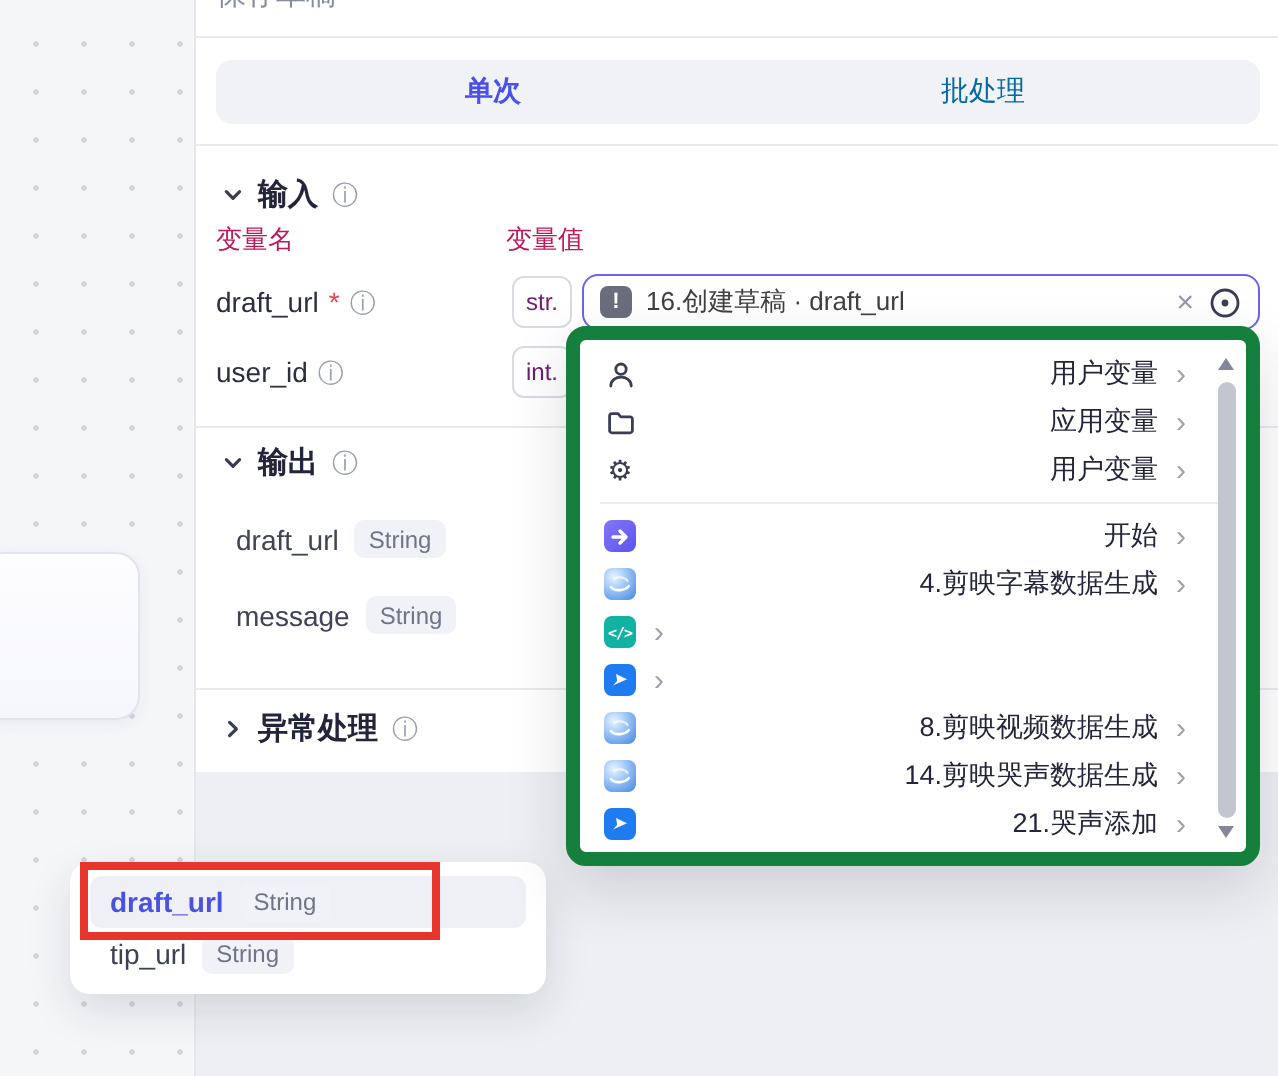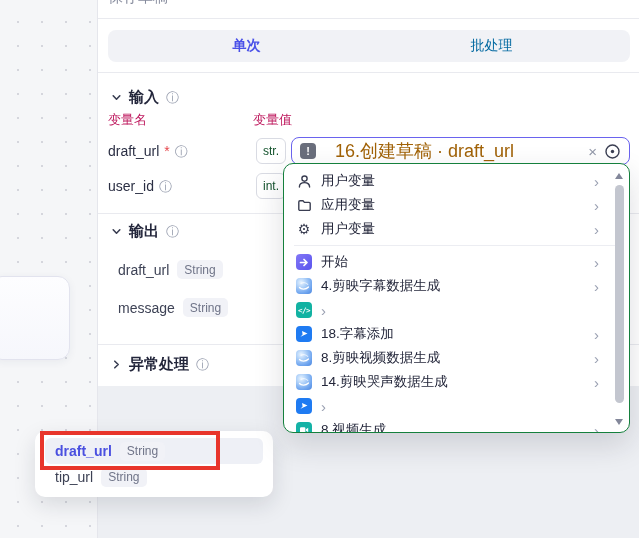--- a/index.html
+++ b/index.html
@@ -38,41 +38,42 @@
   .chev{ display:inline-flex; width:11px; height:11px; align-items:center; justify-content:center; }
   .chev svg{ display:block; }
   .chev.right{ transform:rotate(-90deg); }
   .info-i{ color:#9aa0b0; font-size:13px; line-height:1; }
   .col-label{ position:absolute; top:111px; font-size:13px; color:#be185d; }
   .input-row{ position:absolute; left:10px; right:9px; height:28px;
               display:flex; align-items:center; }
   .var-name{ width:148px; font-size:14px; color:#2b2f44; display:flex; gap:5px; align-items:center; }
   .req{ color:#e5484d; }
   .type-badge{ height:26px; border:1px solid #d9dbe3; border-radius:6px; background:#fff;
-               color:#14532d; font-size:12px; padding:0 6px; display:flex; align-items:center;
+               color:#701a75; font-size:12px; padding:0 6px; display:flex; align-items:center;
                margin-right:5px; }
   .value-input{ flex:1; height:28px; border:1.5px solid #6a63ee; border-radius:8px;
                 background:#fff; display:flex; align-items:center; padding:0 8px; gap:7px; }
   .warn-icon{ width:16px; height:16px; border-radius:4px; background:#6a6e7c; color:#fff;
               font-weight:700; font-size:11px; display:flex; align-items:center;
               justify-content:center; flex:0 0 auto; }
-  .ref-text{ font-size:18px; color:#a16207; flex:1; white-space:nowrap; overflow:hidden;margin-left:12px; }
+  .ref-text{ font-size:13px; color:#404040; flex:1; white-space:nowrap; overflow:hidden; }
   .clear-x{ color:#9298a8; font-size:15px; line-height:1; cursor:pointer; }
   .picker-icon{ display:flex; cursor:pointer; }
   .out-row{ position:absolute; left:20px; display:flex; align-items:center; }
   .out-name{ font-size:14px; color:#3e4356; }
   .str-badge{ background:#f1f2f7; color:#6f7488; font-size:12px; padding:2.5px 7px;
               border-radius:5px; margin-left:8px; }
   .panel-footer{ position:absolute; top:386px; bottom:0; left:0; right:0; background:#edeff3; }
   
   .dropdown{
     position:absolute; left:283px; top:163px; width:347px; height:270px;
-    background:#fff; border:1px solid #15803d; border-radius:10px;
+    background:#fff; border:7px solid #15803d; border-radius:10px;
     box-shadow:0 12px 30px rgba(25,28,50,.15); z-index:20; overflow:hidden;
     padding-top:5px;
+    text-align:right;
   }
   .dd-item{ height:24px; display:flex; align-items:center; gap:9px;
             padding:0 30px 0 12px; cursor:pointer; }
   .dd-label{ font-size:13.5px; color:#23263a; flex:1; white-space:nowrap; overflow:hidden; }
   .dd-chevron{ color:#9aa0b2; font-size:15px; line-height:1; }
   .dd-divider{ height:1px; background:#ecedf2; margin:4px 10px; }
   .oicon{ width:16px; height:16px; display:flex; align-items:center; justify-content:center;
           color:#3a3e52; flex:0 0 auto; }
   .nicon{ width:16px; height:16px; border-radius:4px; display:flex; align-items:center;
           justify-content:center; flex:0 0 auto; overflow:hidden; }
@@ -246,21 +247,20 @@
   <div class="dd-item">
     <span class="nicon code">&lt;/&gt;</span>
     <span class="dd-chevron">›</span>
   </div>
   <div class="dd-item">
     <span class="nicon plugin">
       <svg width="10" height="10" viewBox="0 0 10 10">
           <path d="M1.5 7.8 L8.5 4.6 L3 2 L3.6 5.4 Z" fill="#fff"></path>
         </svg>
     </span>
-    <span class="dd-label">18.字幕添加</span>
     <span class="dd-chevron">›</span>
   </div>
   <div class="dd-item">
     <span class="nicon capcut">
       <svg width="14" height="14" viewBox="0 0 14 14">
           <path d="M2.5 8.5 C4 10.5 9 10.8 11.5 8" stroke="#fff" stroke-width="1.3" fill="none" stroke-linecap="round"></path>
           <path d="M4 4.5 C6 3 9.5 3.5 10.8 5.5" stroke="#ffffffaa" stroke-width="1.1" fill="none" stroke-linecap="round"></path>
         </svg>
     </span>
     <span class="dd-label">8.剪映视频数据生成</span>
@@ -275,20 +275,21 @@
     </span>
     <span class="dd-label">14.剪映哭声数据生成</span>
     <span class="dd-chevron">›</span>
   </div>
   <div class="dd-item">
     <span class="nicon plugin">
       <svg width="10" height="10" viewBox="0 0 10 10">
           <path d="M1.5 7.8 L8.5 4.6 L3 2 L3.6 5.4 Z" fill="#fff"></path>
         </svg>
     </span>
+    <span class="dd-label">21.哭声添加</span>
     <span class="dd-chevron">›</span>
   </div>
   <div class="dd-item">
     <span class="nicon video">
       <svg width="10" height="10" viewBox="0 0 10 10">
           <rect x="1" y="2.3" width="5.4" height="5.4" rx="1.1" fill="#fff"></rect>
           <path d="M7 4.2 L9.2 2.8 V7.2 L7 5.8 Z" fill="#fff"></path>
         </svg>
     </span>
     <span class="dd-label">8.视频生成</span>

